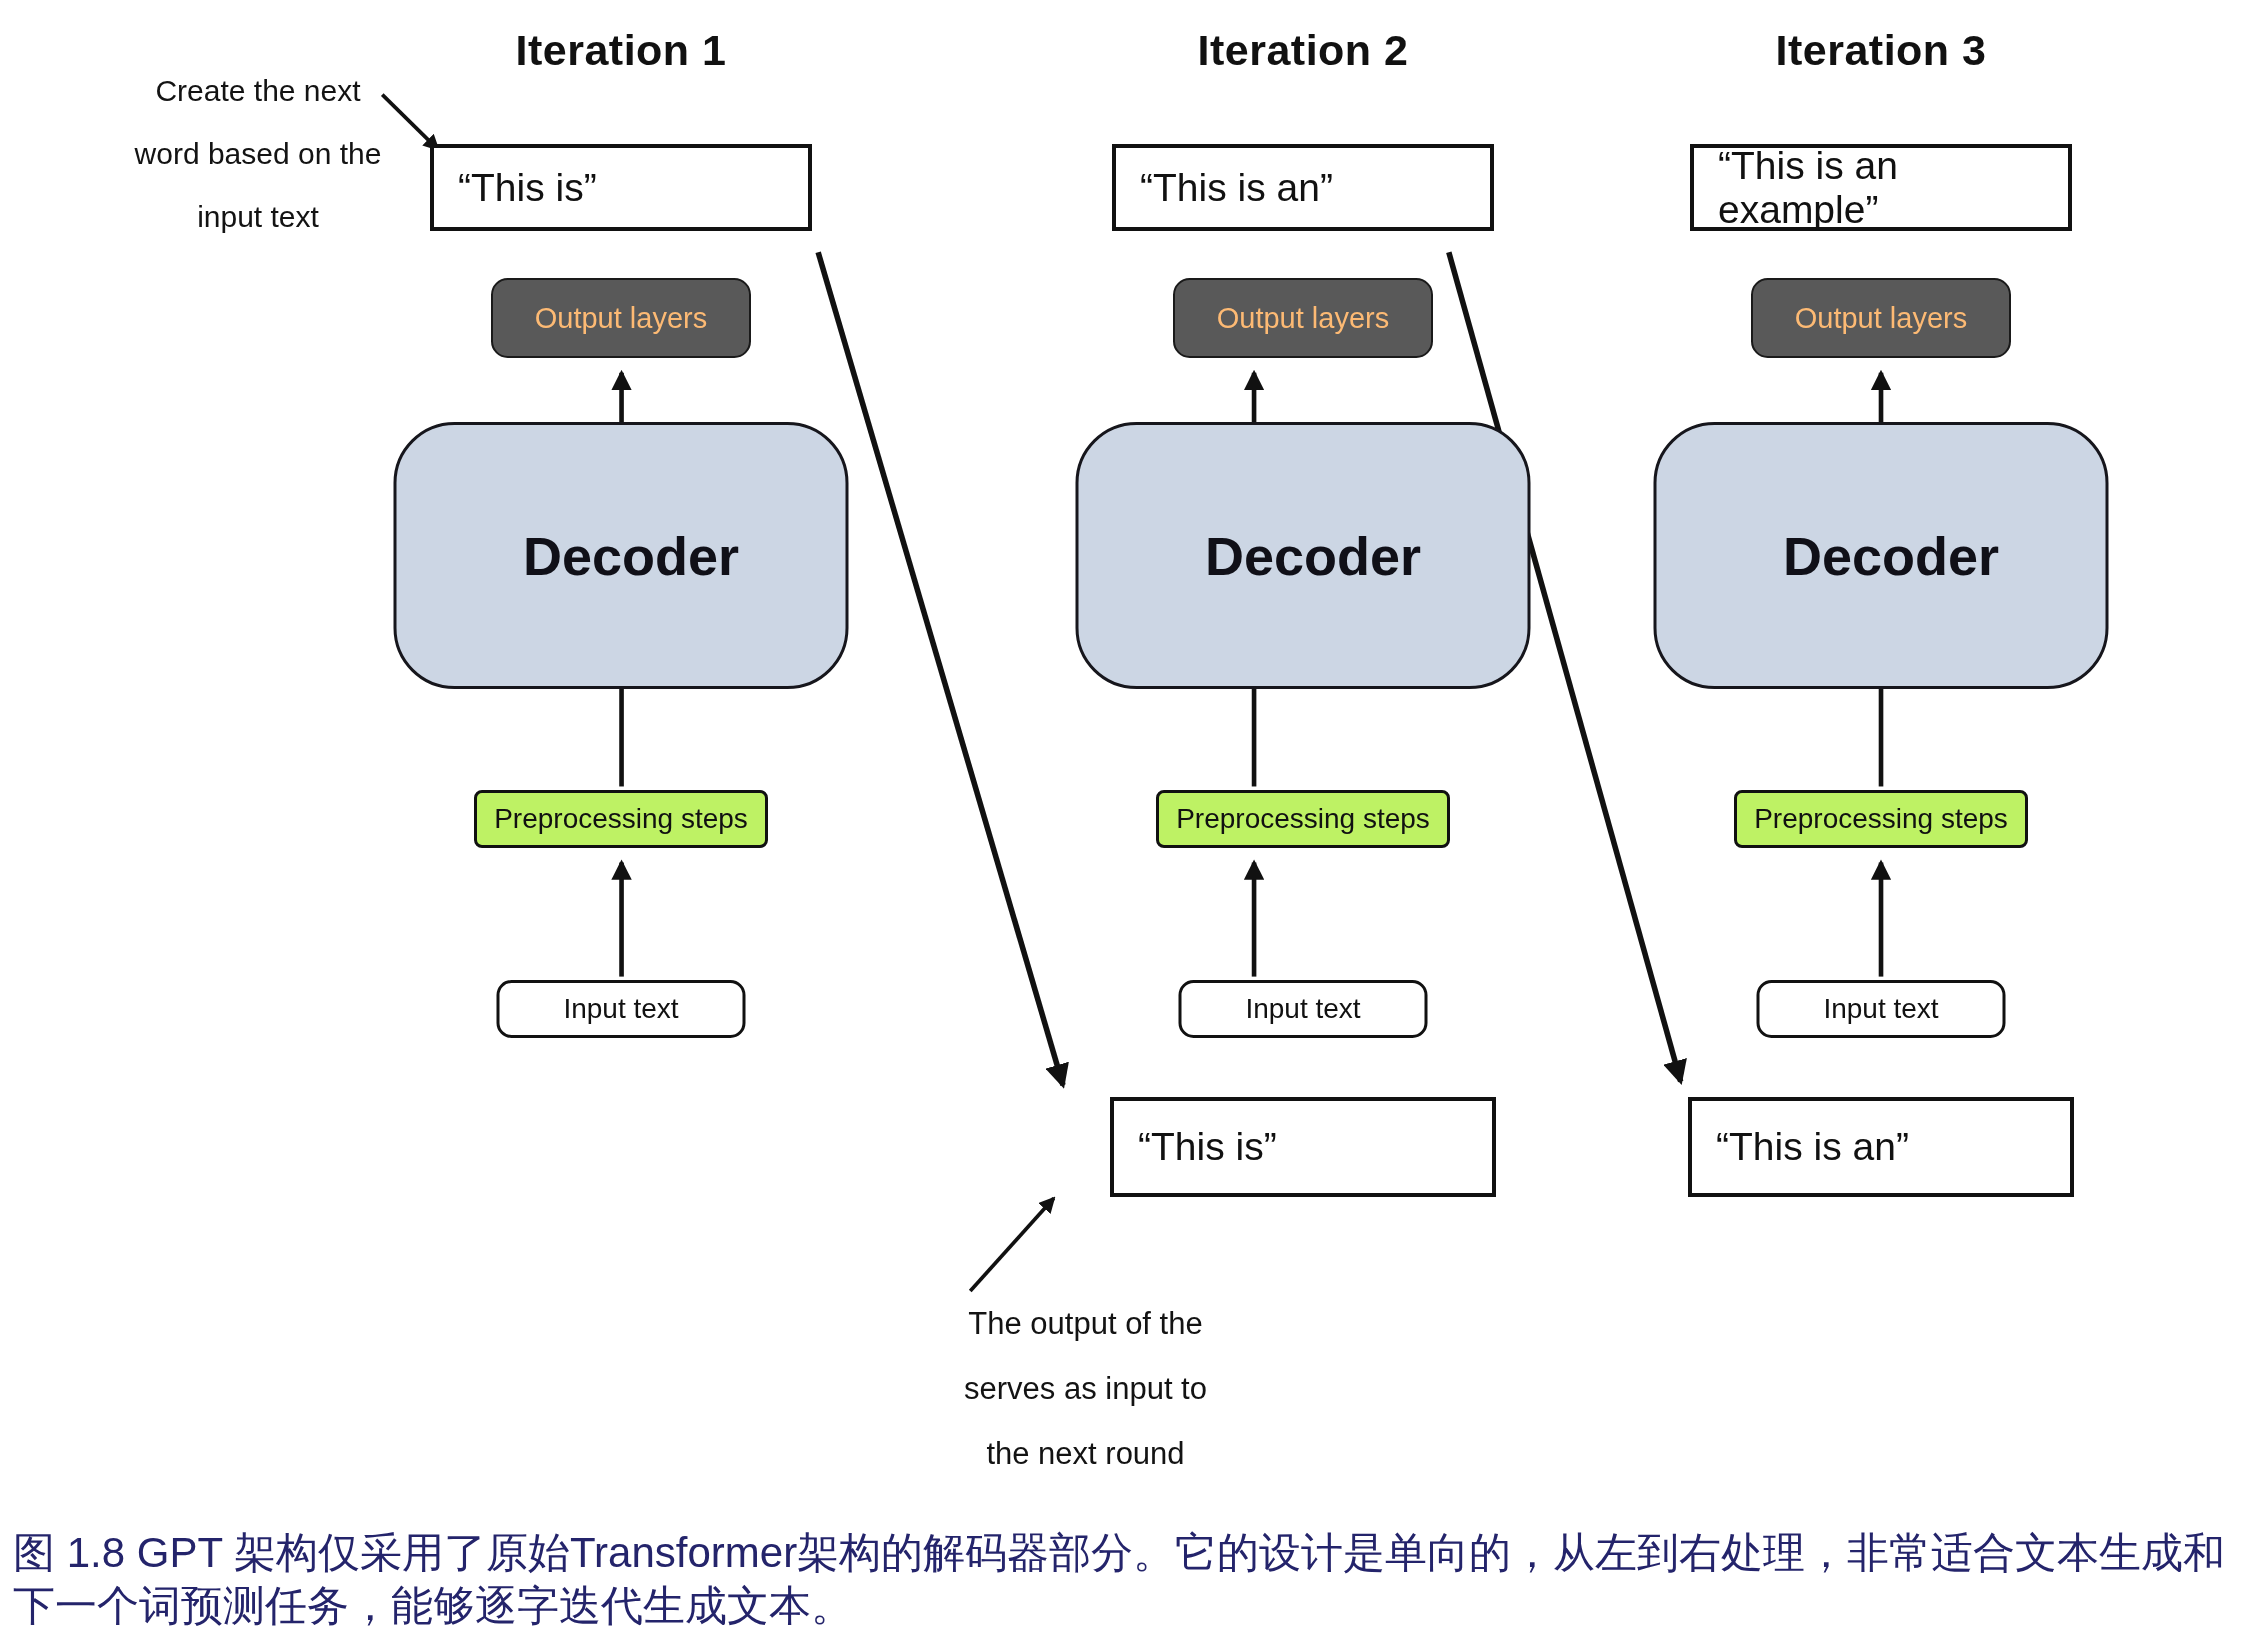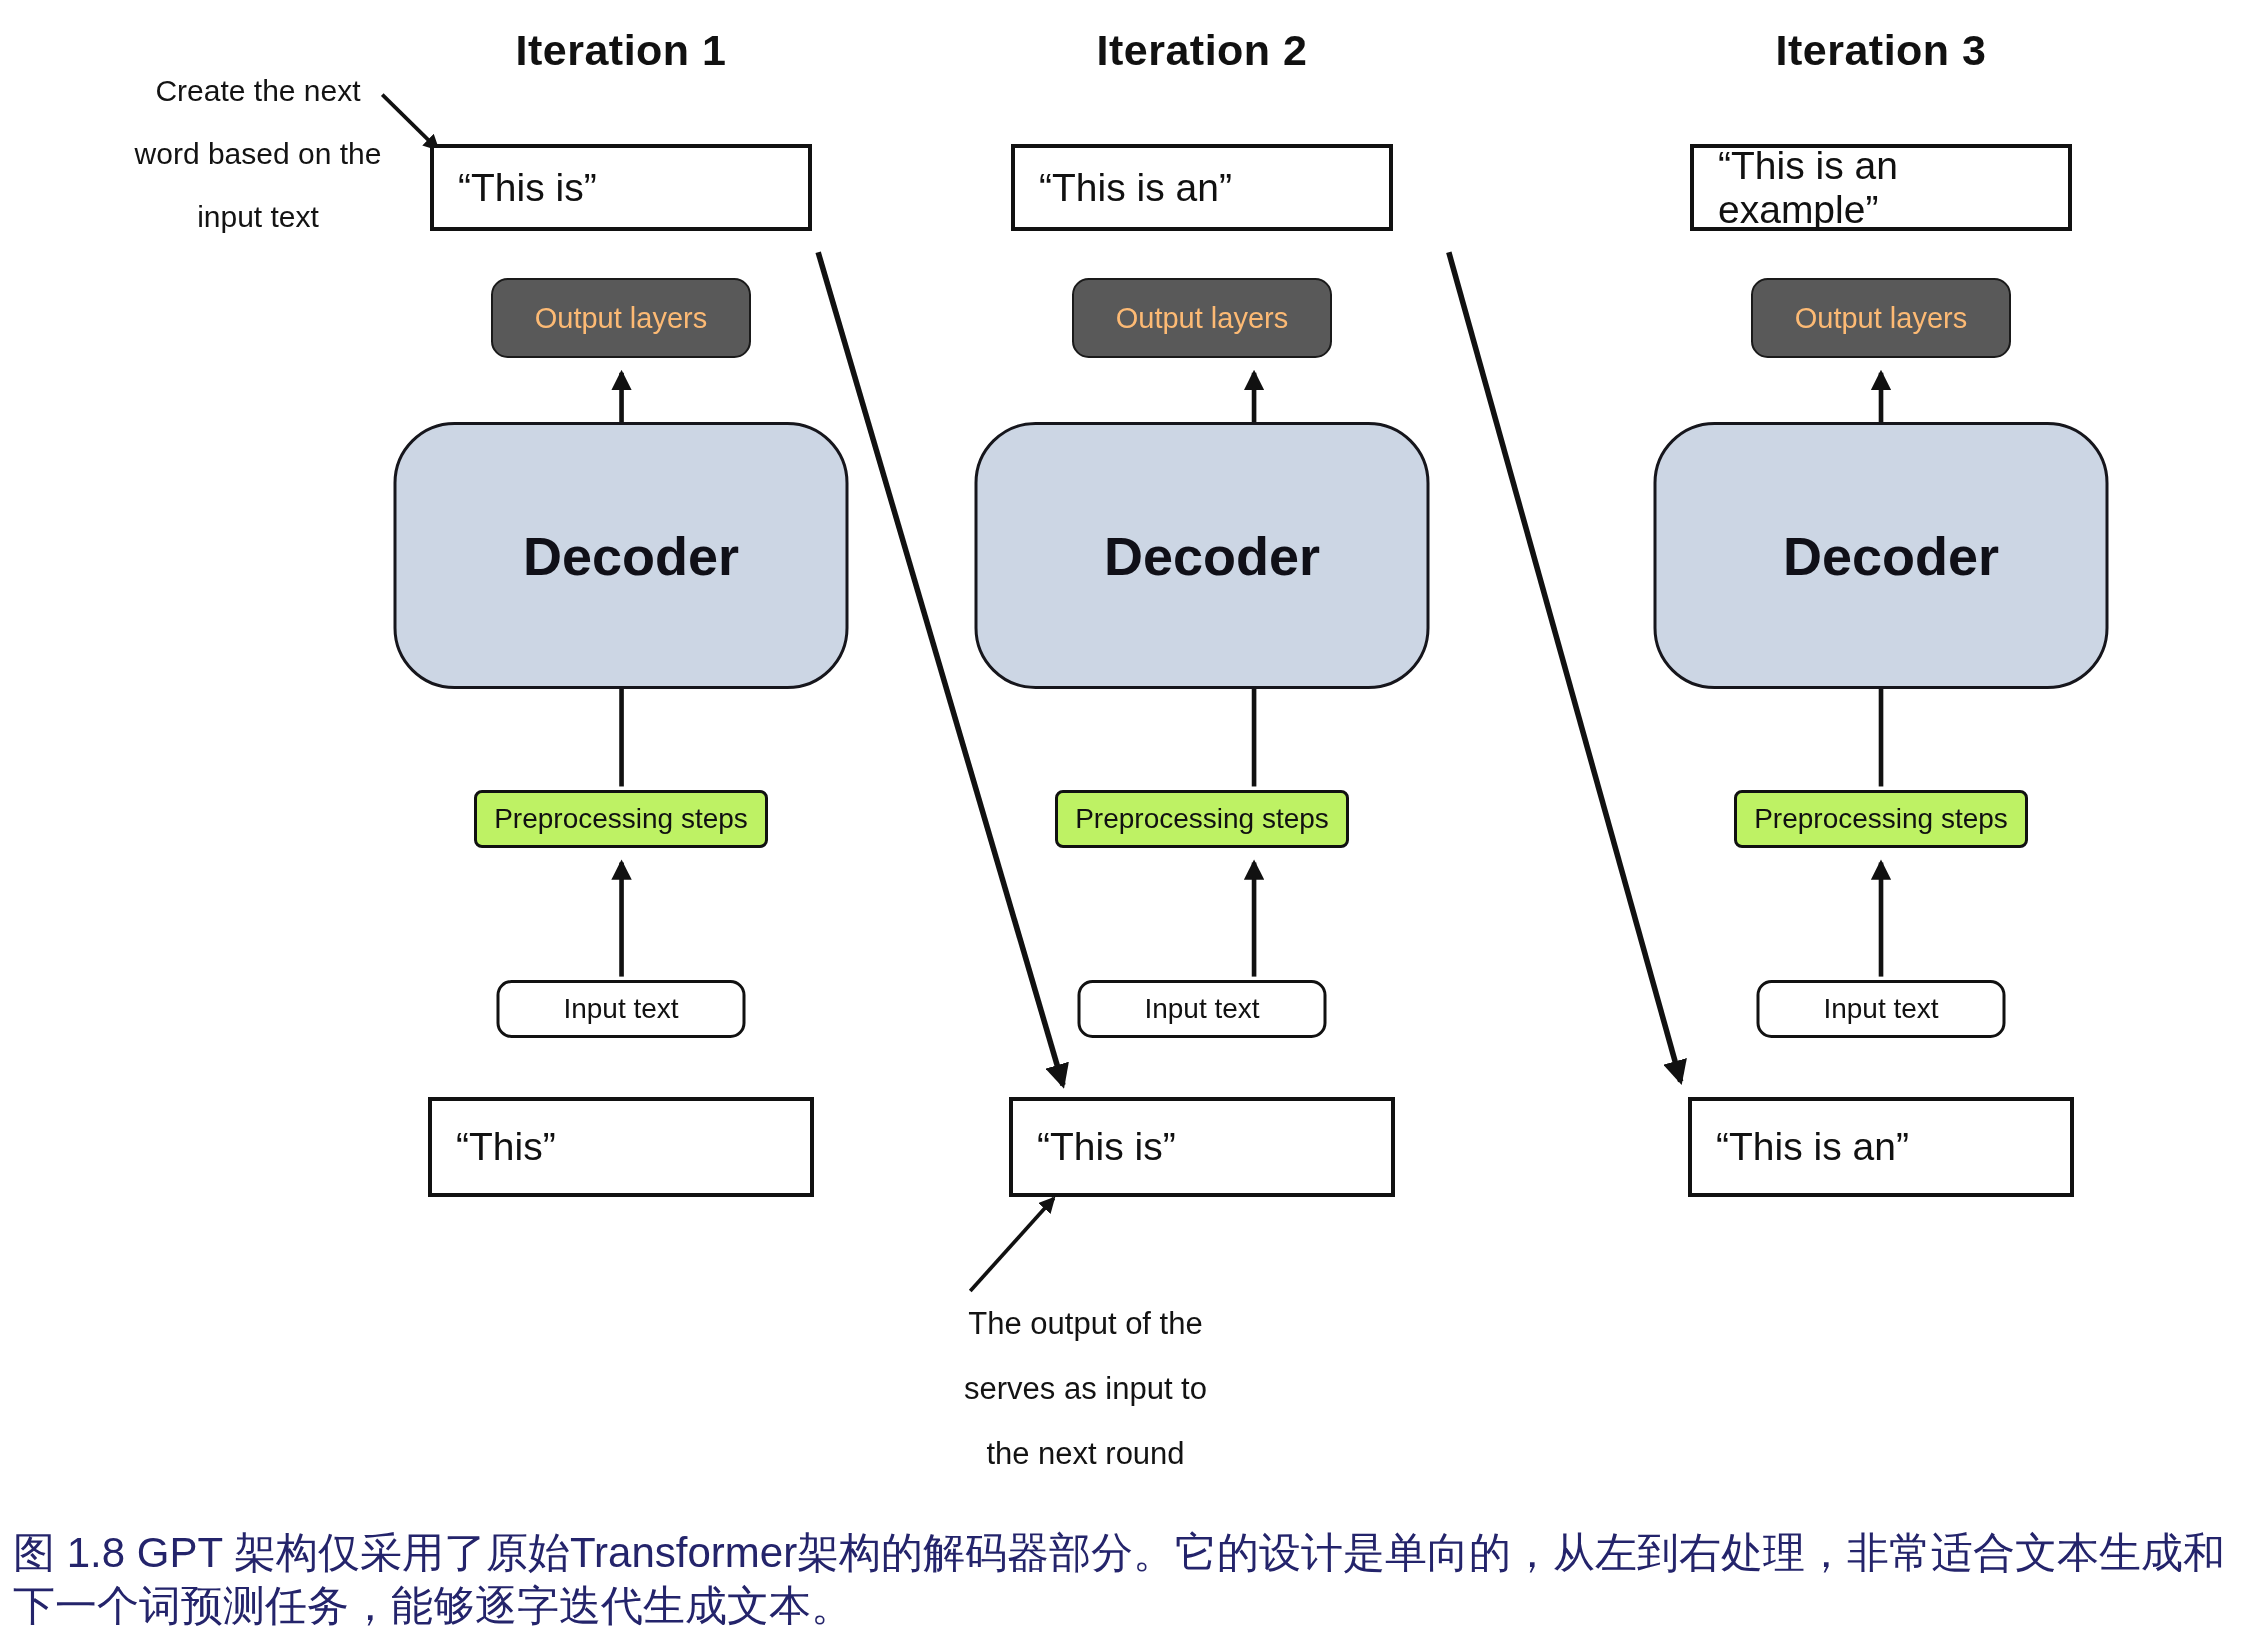--- a/index.html
+++ b/index.html
@@ -7,21 +7,21 @@
     position:relative;
     width:2254px;height:1649px;
     background:#ffffff;
     font-family:"Liberation Sans", sans-serif;
     overflow:hidden;
   }
   .arrow-layer{position:absolute;left:0;top:0;width:2254px;height:1649px;pointer-events:none;}
   .arrow-layer line{stroke:#111111;}
   .col{position:absolute;top:0;width:482px;height:1234px;}
   .col-1{left:380px;}
-  .col-2{left:961px;}
+  .col-2{left:1062px;}
   .col-3{left:1640px;}
   .centered{position:absolute;left:50%;transform:translateX(-50%);box-sizing:border-box;}
   .iter-title{
     top:26px;width:100%;
     text-align:center;font-size:43px;font-weight:700;color:#111111;letter-spacing:0.5px;
   }
   .gen-box{
     top:144px;width:382px;height:87px;
     background:#ffffff;border:4.6px solid #111111;
     display:flex;align-items:center;
@@ -105,21 +105,20 @@
     <span class="line">input text</span>
   </div>
 
   <div class="col col-1">
     <div class="centered iter-title">Iteration 1</div>
     <div class="centered gen-box">“This is”</div>
     <div class="centered outlayers" style="background: rgb(89, 89, 89);">Output layers</div>
     <div class="centered decoder" style="background: rgb(204, 214, 228);">Decoder</div>
     <div class="centered prep">Preprocessing steps</div>
     <div class="centered input-small">Input text</div>
-    <div class="centered prev-box">“This”</div>
   </div>
 
   <div class="col col-2">
     <div class="centered iter-title">Iteration 2</div>
     <div class="centered gen-box">“This is an”</div>
     <div class="centered outlayers" style="background: rgb(89, 89, 89);">Output layers</div>
     <div class="centered decoder" style="background: rgb(204, 214, 228);">Decoder</div>
     <div class="centered prep">Preprocessing steps</div>
     <div class="centered input-small">Input text</div>
     <div class="centered prev-box">“This is”</div>

